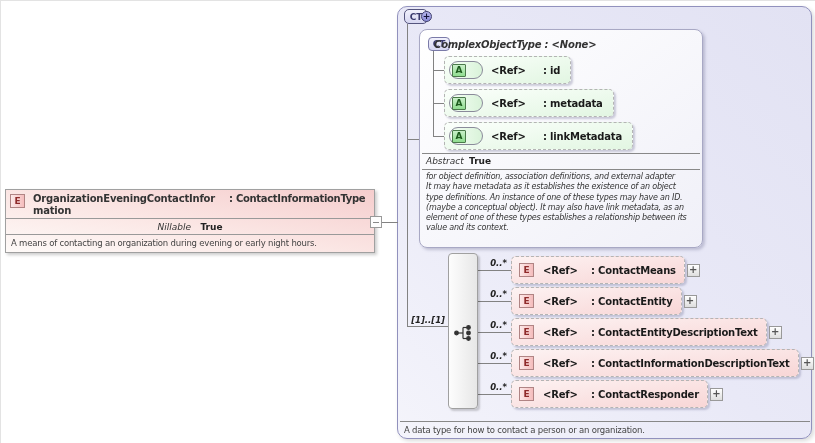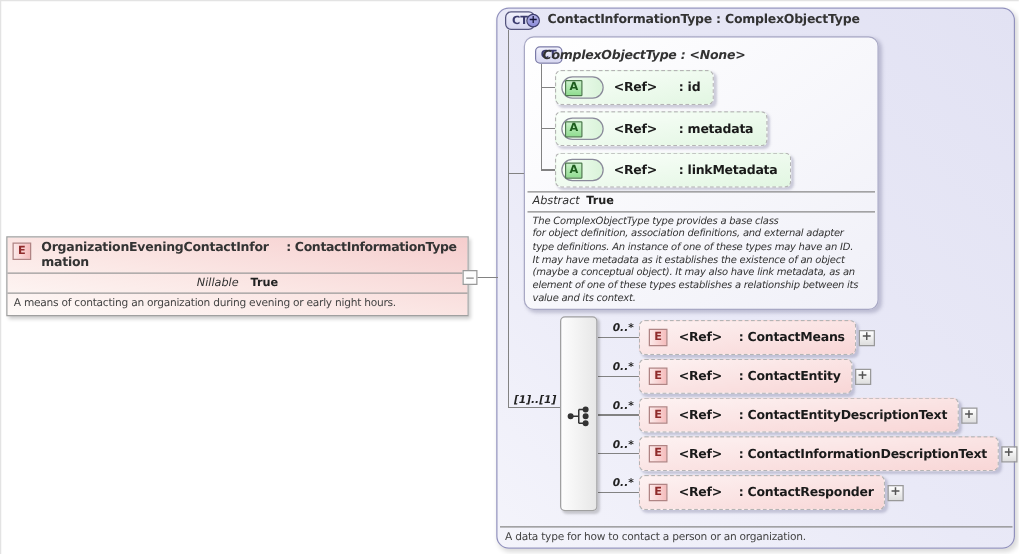--- a/index.html
+++ b/index.html
@@ -122,21 +122,20 @@
     <div class="sep"></div>
     <div class="lb-ann annotation">A means of contacting an organization during evening or early night hours.</div>
   </div>
 
   <div class="abs connector-square">
     <div class="dash"></div>
   </div>
 
   <div class="abs z ct-badge" style="left:403px;top:8px;">CT</div>
   <div class="abs z plus-circle" style="left:420px;top:10px;">+</div>
-  <div class="abs z bold10" style="left:437px;top:9px;">ContactInformationType : ComplexObjectType</div>
 
   <div class="abs z ct-badge small" style="left:427px;top:36px;">CT</div>
   <div class="abs z bold10" style="left:433px;top:38px;font-style:italic;">ComplexObjectType : &lt;None&gt;</div>
 
   <div class="abs z row-wrap" style="left:443px;top:55px;">
     <div class="attr-box">
       <span class="a-capsule">
         <span class="a-badge">A</span>
       </span>
       <span class="ref">&lt;Ref&gt;</span>
@@ -162,24 +161,23 @@
     </div>
   </div>
 
   <div class="abs z inner-sep" style="left:421px;top:152px;width:278px;"></div>
   <div class="abs z" style="left:425px;top:155px;display:flex;">
     <span class="prop-label">Abstract</span>
     <span class="prop-value">True</span>
   </div>
   <div class="abs z inner-sep" style="left:421px;top:168px;width:278px;"></div>
   <div class="abs z" style="left:425px;top:171px;width:276px;">
-    <div class="desc-line">The ComplexObjectType type provides a base class</div>
     <div class="desc-line">for object definition, association definitions, and external adapter</div>
+    <div class="desc-line">It may have metadata as it establishes the existence of an object</div>
     <div class="desc-line">type definitions. An instance of one of these types may have an ID.</div>
-    <div class="desc-line">It may have metadata as it establishes the existence of an object</div>
     <div class="desc-line">(maybe a conceptual object). It may also have link metadata, as an</div>
     <div class="desc-line">element of one of these types establishes a relationship between its</div>
     <div class="desc-line">value and its context.</div>
   </div>
 
   <div class="abs seq-bar">
     <svg width="20" height="20" style="position:absolute;left:4px;top:69px;">
       <g stroke="#333" stroke-width="1.2" fill="#333">
         <line x1="3.5" y1="10" x2="10" y2="10"></line>
         <line x1="10" y1="4.5" x2="10" y2="15.5"></line>

